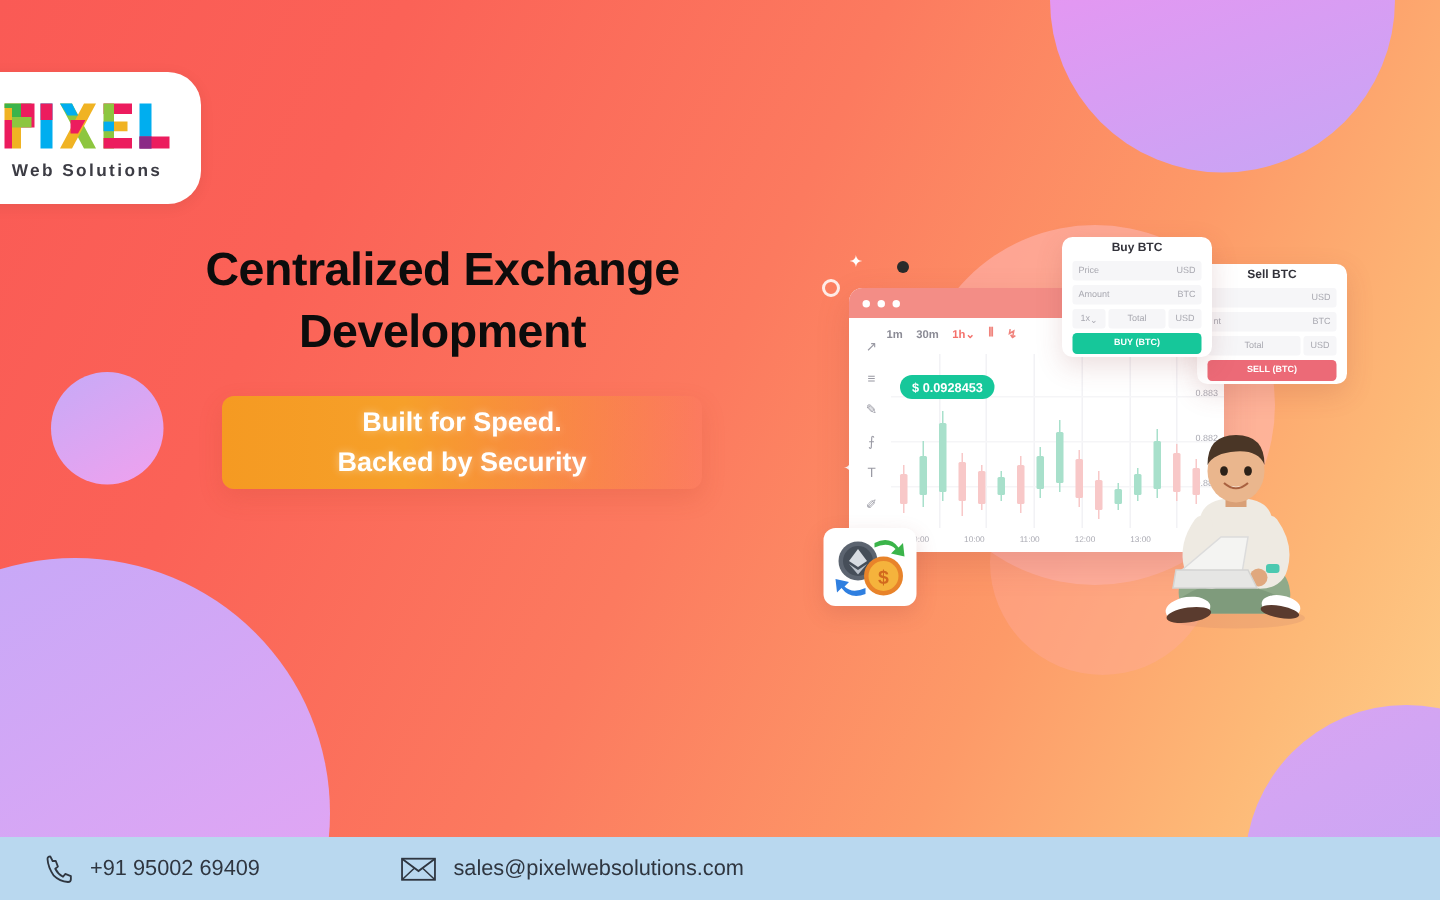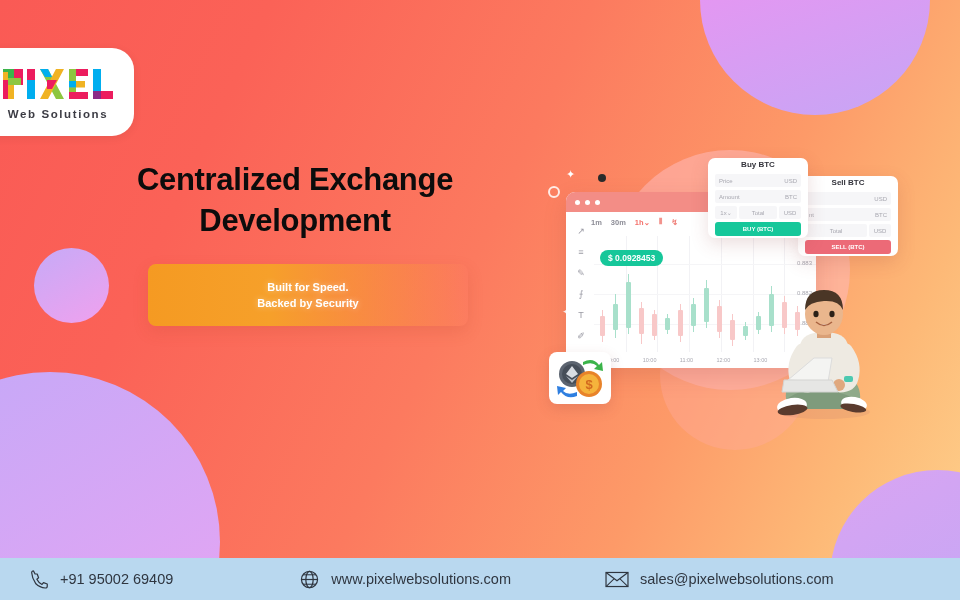--- a/index.html
+++ b/index.html
@@ -41,21 +41,21 @@
 
   
   #headline { position:absolute; left:60px; top:160px; width:470px; text-align:center;
      font-size:31px; line-height:1.32; font-weight:700; color:#0c0c0c; letter-spacing:-.3px; }
 
   
   #subtitle-band { position:absolute; left:148px; top:264px; width:320px; height:62px;
      border-radius:8px; background:linear-gradient(90deg,#f59a22 0%,#f6a02a 38%,rgba(248,150,110,0) 100%);
      display:flex; flex-direction:column; align-items:center; justify-content:center;
      box-shadow:0 6px 16px rgba(180,70,40,.16); }
-  #subtitle-band span { display:block; color:#fff; font-size:11px; font-weight:700;
+  #subtitle-band span { display:block; color:#fff; font-size:18px; font-weight:700;
      line-height:1.5; text-shadow:0 0 6px rgba(255,255,255,.45);text-align:right; }
 
   
   #chart-window { position:absolute; left:566px; top:192px; width:250px; height:176px;
      background:#fff; border-radius:9px; overflow:hidden;
      box-shadow:0 8px 22px rgba(150,60,60,.18); }
   #chart-titlebar { height:20px; background:#f38d86; display:flex; align-items:center;
      padding-left:9px; gap:5px; }
   #chart-titlebar i { width:5px; height:5px; border-radius:50%; background:#fff; display:block; }
   #chart-toolbar-top { height:20px; display:flex; align-items:center; gap:9px;
@@ -369,30 +369,20 @@
   <path d="M54 34 q8 7 16 0" stroke="#a9613f" stroke-width="1.4" fill="none"></path>
 </svg>
 
 <div id="footer-bar">
   <div class="footer-item" id="footer-phone">
     <svg width="21" height="21" viewBox="0 0 24 24">
       <path d="M6.6 3.5 L9 3.5 L10.6 7.8 L8.6 9.4 q2 4 5.9 6.1 l1.7 -2.1 l4.3 1.6 l0 2.4 q0 2.1 -2.2 2.1 q-6.4 -.4 -10.8 -4.8 Q3.1 8.4 2.7 2 q0 -2 2.1 -2 z" transform="translate(1.5,2.2)" fill="none" stroke="#2f3640" stroke-width="1.4" stroke-linejoin="round"></path>
     </svg>
     <span>+91 95002 69409</span>
   </div>
-  <div class="footer-item" id="footer-site">
-    <svg width="21" height="21" viewBox="0 0 24 24">
-      <circle cx="12" cy="12" r="9.2" fill="none" stroke="#2f3640" stroke-width="1.4"></circle>
-      <ellipse cx="12" cy="12" rx="4.2" ry="9.2" fill="none" stroke="#2f3640" stroke-width="1.4"></ellipse>
-      <line x1="2.8" y1="12" x2="21.2" y2="12" stroke="#2f3640" stroke-width="1.4"></line>
-      <line x1="4.6" y1="6.6" x2="19.4" y2="6.6" stroke="#2f3640" stroke-width="1.2"></line>
-      <line x1="4.6" y1="17.4" x2="19.4" y2="17.4" stroke="#2f3640" stroke-width="1.2"></line>
-    </svg>
-    <span>www.pixelwebsolutions.com</span>
-  </div>
   <div class="footer-item" id="footer-mail">
     <svg width="24" height="19" viewBox="0 0 28 20">
       <rect x="1.2" y="1.8" width="25.6" height="16.4" fill="none" stroke="#2f3640" stroke-width="1.4"></rect>
       <path d="M1.2 1.8 L14 11.4 L26.8 1.8" fill="none" stroke="#2f3640" stroke-width="1.4"></path>
       <path d="M1.2 18.2 L10.5 9.4 M26.8 18.2 L17.5 9.4" fill="none" stroke="#2f3640" stroke-width="1.2"></path>
     </svg>
     <span>sales@pixelwebsolutions.com</span>
   </div>
 </div>
 

